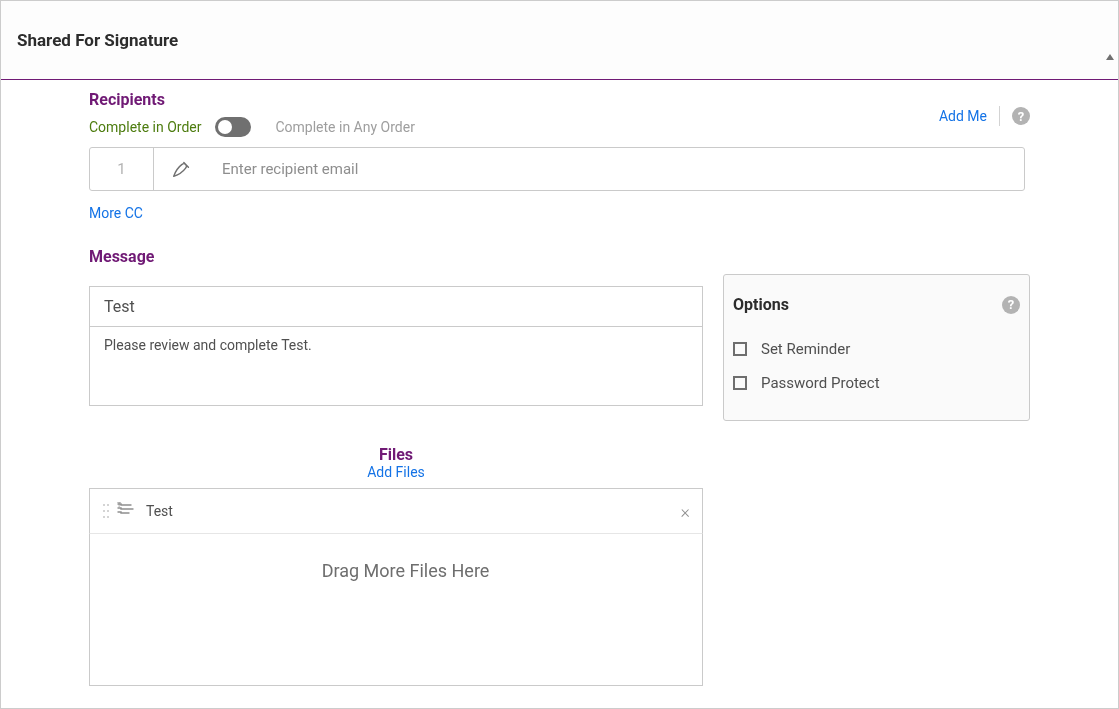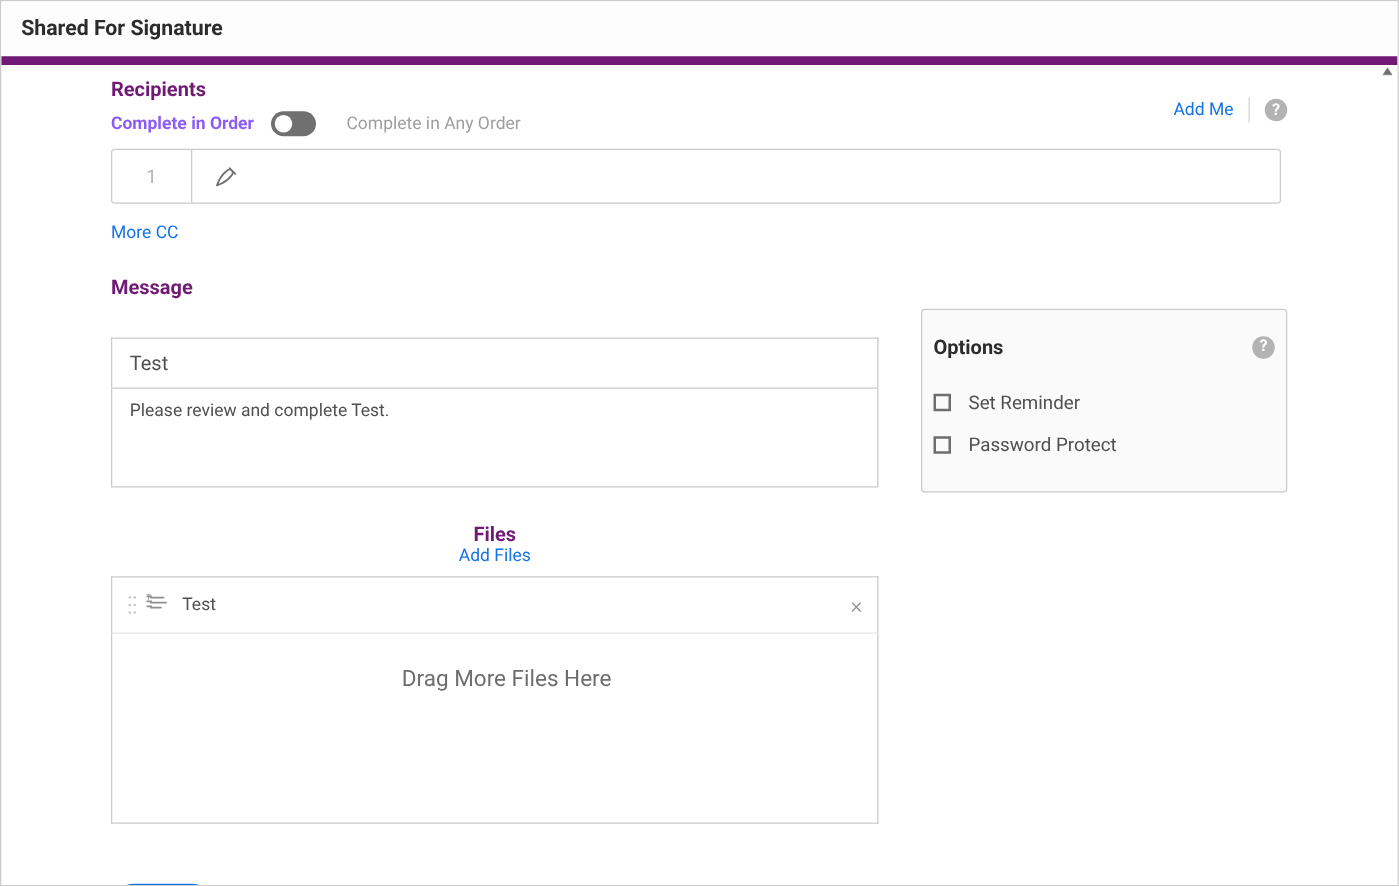--- a/index.html
+++ b/index.html
@@ -1,40 +1,40 @@
 <!DOCTYPE html>
 <html><head>
 <meta charset="utf-8">
 <style>
 *{box-sizing:border-box;margin:0;padding:0;font-family:-apple-system,BlinkMacSystemFont,"Segoe UI",Roboto,Arial,sans-serif;}
 body{background:#fff;color:#2c2c2c;width:1119px;height:709px;overflow:hidden;position:relative;border:1px solid #ccc;}
-.header{padding:12px 16px;border-bottom:7px solid #701a75;background:#fdfdfd;}
+.header{padding:29px 16px;border-bottom:1px solid #701a75;background:#fdfdfd;}
 .header .title{font-size:17px;font-weight:700;color:#2c2c2c;}
 .scrollwrap{height:660px;overflow-y:scroll;}
 .scrollwrap::-webkit-scrollbar{width:14px;}
 .scrollwrap::-webkit-scrollbar-track{background:#fafafa;}
 .scrollwrap::-webkit-scrollbar-thumb{background:#c6c6c6;border-radius:0;}
 .content{padding:10px 88px 30px 88px;position:relative;}
 .section-label{font-size:16px;font-weight:700;color:#701a75;margin-bottom:8px;}
 .order-row{display:flex;align-items:center;margin-bottom:10px;}
-.order-label{font-size:14px;font-weight:700;color:#8b5cf6;margin-right:14px;}
+.order-label{font-size:14px;font-weight:400;color:#4d7c0f;margin-right:14px;}
 .order-label.faded{color:#9e9e9e;font-weight:400;margin-left:24px;}
 .toggle{width:36px;height:20px;background:#707070;border-radius:10px;position:relative;cursor:pointer;}
 .toggle .knob{position:absolute;left:3px;top:3px;width:14px;height:14px;background:#fff;border-radius:50%;}
 .top-actions{position:absolute;right:88px;top:26px;display:flex;align-items:center;gap:12px;}
 .link{color:#1473e6;font-size:14px;cursor:pointer;}
 .help-icon{width:18px;height:18px;border-radius:50%;background:#b3b3b3;color:#fff;display:flex;align-items:center;justify-content:center;font-size:13px;font-weight:700;cursor:pointer;}
 .help-sep{width:1px;height:20px;background:#d3d3d3;}
 .recipient-box{display:flex;border:1px solid #cacaca;border-radius:3px;height:44px;margin-bottom:12px;width:936px;}
 .recipient-box .num{width:64px;display:flex;align-items:center;justify-content:center;border-right:1px solid #cacaca;color:#b3b3b3;font-size:15px;}
 .recipient-box .pen{width:56px;display:flex;align-items:center;justify-content:center;border-right:0;}
 .recipient-box .emailwrap{flex:1;display:flex;align-items:center;}
 .recipient-box input{border:none;outline:none;font-size:15px;width:100%;padding-left:12px;color:#2c2c2c;}
 .recipient-box input::placeholder{color:#8e8e8e;}
-.msg-wrap{display:flex;gap:34px;align-items:flex-end;}
+.msg-wrap{display:flex;gap:20px;align-items:center;}
 .msg-left{flex:0 0 614px;}
 .msg-title{border:1px solid #cacaca;border-bottom:0;padding:10px 14px;font-size:16px;color:#505050;width:100%;outline:none;}
 .msg-body{border:1px solid #cacaca;padding:10px 14px;font-size:14px;color:#505050;width:100%;height:80px;outline:none;resize:none;font-family:inherit;}
 .options{flex:1;border:1px solid #cacaca;border-radius:3px;background:#fafafa;padding:20px 9px;}
 .options-hd{display:flex;justify-content:space-between;align-items:center;margin-bottom:18px;}
 .options-hd .t{font-size:16px;font-weight:700;color:#2c2c2c;}
 .opt-row{display:flex;align-items:center;gap:14px;padding:8px 0;font-size:15px;color:#505050;cursor:pointer;}
 .cb{width:14px;height:14px;border:2px solid #6e6e6e;}
 .files-hd{display:flex;justify-content:center;align-items:center;margin-top:24px;margin-bottom:8px;width:614px;flex-direction:column;}
 .file-row{border:1px solid #cacaca;border-bottom:1px solid #e6e6e6;display:flex;align-items:center;height:46px;width:614px;padding:0 12px;}
@@ -77,20 +77,23 @@
     <span class="help-sep"></span>
     <span class="help-icon">?</span>
   </div>
 
   <div class="recipient-box">
     <div class="num">1</div>
     <div class="pen">
       <svg width="22" height="22" viewBox="0 0 24 24">
             <path d="M3 20c2-6 5-10 9-13 1-1 3-1 4 0s1 3 0 4c-3 4-7 7-13 9z M14 5l5 5" fill="none" stroke="#707070" stroke-width="1.6" stroke-linecap="round" stroke-linejoin="round"></path>
           </svg>
+    </div>
+    <div class="emailwrap">
+      <input type="text" placeholder="Enter recipient email" style="">
     </div>
   </div>
 
   <div class="link" style="margin-bottom:26px;display:inline-block;">More CC</div>
 
   <div class="section-label">Message</div>
 
   <div class="msg-wrap">
     <div class="msg-left">
       <input class="msg-title" value="Test" style="">

